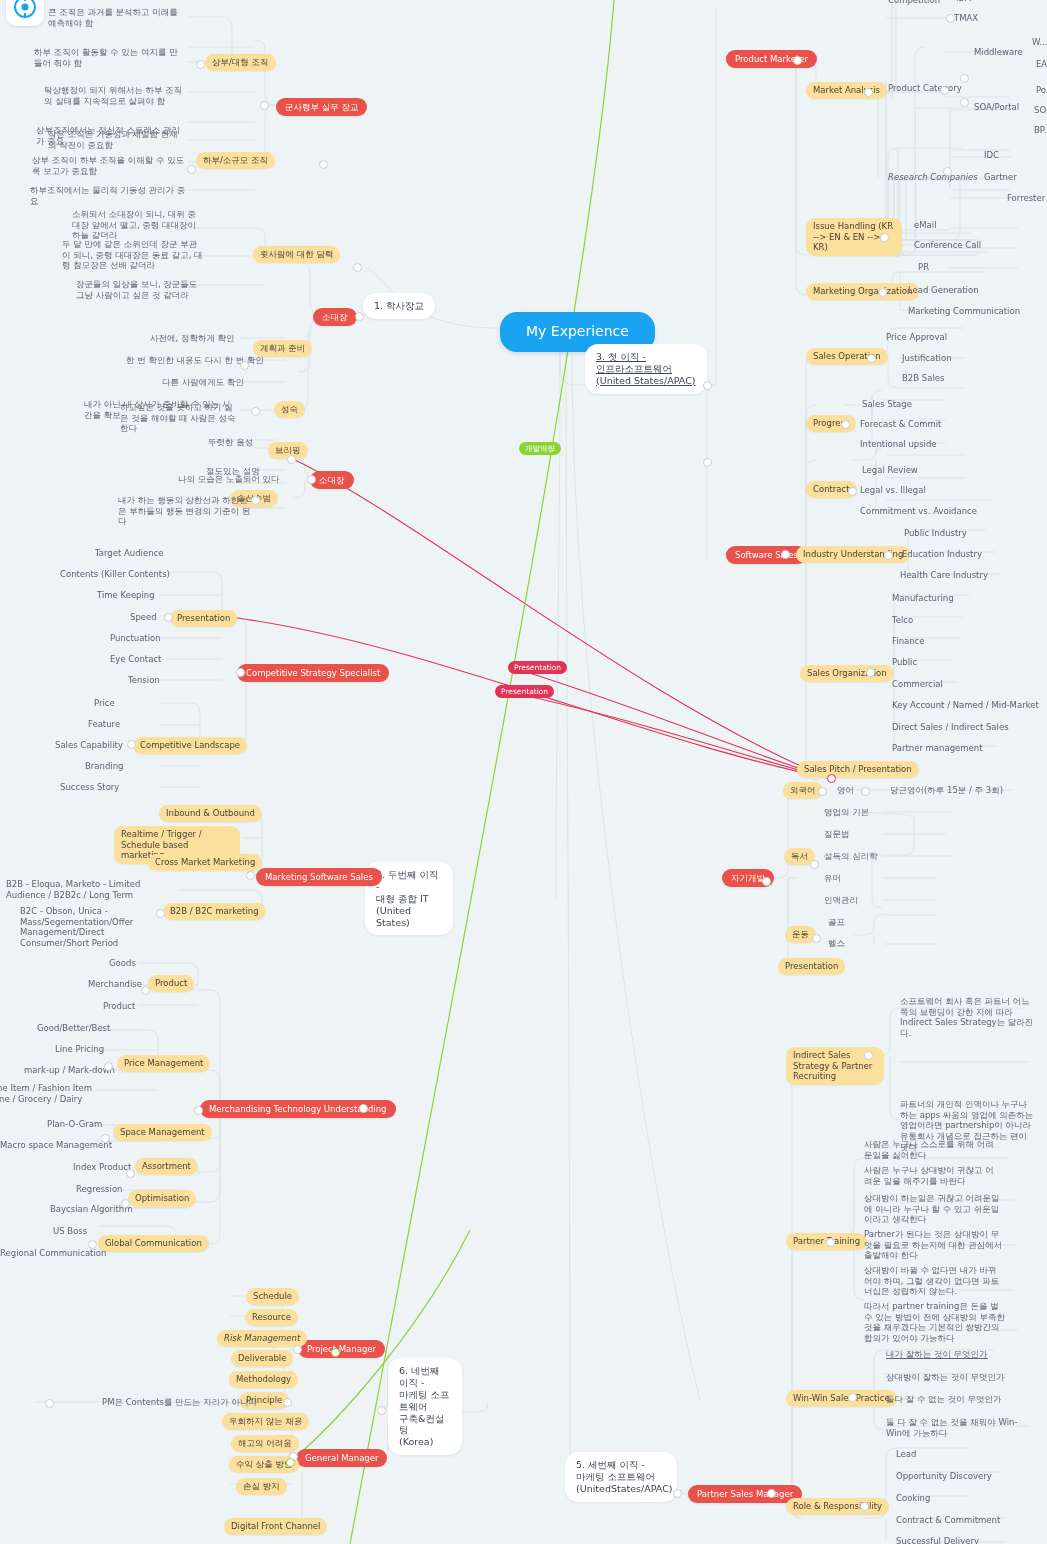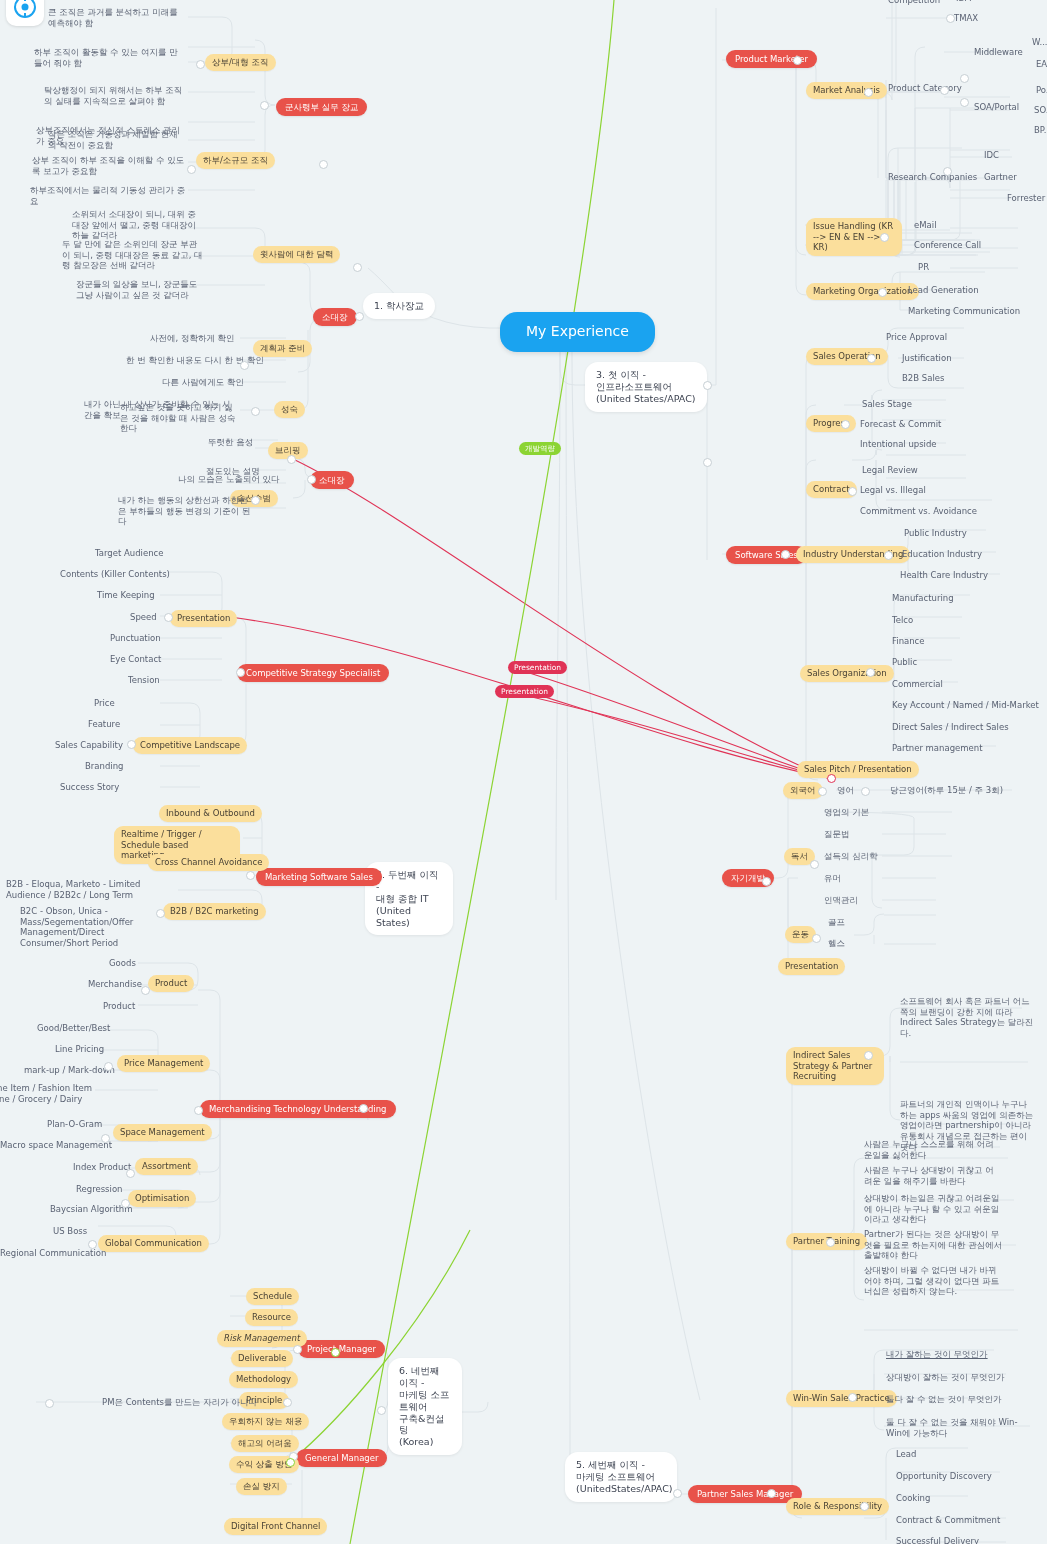--- a/index.html
+++ b/index.html
@@ -280,21 +280,21 @@
       <circle cx="12" cy="12" r="10" fill="none" stroke="#1aa3f0" stroke-width="2"></circle>
       <circle cx="12" cy="12" r="3.5" fill="#1aa3f0"></circle>
       <line x1="12" y1="2" x2="12" y2="6" stroke="#1aa3f0" stroke-width="2"></line>
       <line x1="12" y1="18" x2="12" y2="22" stroke="#1aa3f0" stroke-width="2"></line>
     </svg>
   </div>
 
   <div class="node root" style="left:500px;top:312px;">My Experience</div>
 
   <div class="node white-node" style="left:363px;top:257px;margin-top:36px;">1. 학사장교</div>
-  <div class="node white-node" style="left:585px;top:362px;width:122px;">3. 첫 이직 -
+  <div class="node white-node" style="left:585px;top:344px;width:122px;text-decoration:underline;">3. 첫 이직 -
 인프라소프트웨어
 (United States/APAC)</div>
   <div class="node white-node" style="left:365px;top:862px;width:88px;">4. 두번째 이직 -
 대형 종합 IT
 (United States)</div>
   <div class="node white-node" style="left:565px;top:1452px;width:112px;">5. 세번째 이직 -
 마케팅 소프트웨어
 (UnitedStates/APAC)</div>
   <div class="node white-node" style="left:388px;top:1358px;width:74px;">6. 네번째 이직 -
 마케팅 소프트웨어
@@ -362,21 +362,21 @@
   <div class="node leaf" style="left:954px;top:-8px;">IBM</div>
   <div class="node leaf" style="left:952px;top:12px;">TMAX</div>
   <div class="node leaf" style="left:886px;top:82px;">Product Category</div>
   <div class="node leaf" style="left:972px;top:46px;">Middleware</div>
   <div class="node leaf" style="left:972px;top:101px;">SOA/Portal</div>
   <div class="node leaf" style="left:1030px;top:36px;">W...</div>
   <div class="node leaf" style="left:1034px;top:58px;">EA...</div>
   <div class="node leaf" style="left:1034px;top:84px;">Po...</div>
   <div class="node leaf" style="left:1032px;top:104px;">SO...</div>
   <div class="node leaf" style="left:1032px;top:124px;">BP...</div>
-  <div class="node leaf" style="left:886px;top:171px;">Research Companies</div>
+  <div class="node leaf" style="left:886px;top:171px;font-style:italic;">Research Companies</div>
   <div class="node leaf" style="left:982px;top:149px;">IDC</div>
   <div class="node leaf" style="left:982px;top:171px;">Gartner</div>
   <div class="node leaf" style="left:1005px;top:192px;">Forrester</div>
   <div class="node leaf" style="left:912px;top:219px;">eMail</div>
   <div class="node leaf" style="left:912px;top:239px;">Conference Call</div>
   <div class="node leaf" style="left:916px;top:261px;">PR</div>
   <div class="node leaf" style="left:906px;top:284px;">Lead Generation</div>
   <div class="node leaf" style="left:906px;top:305px;">Marketing Communication</div>
 
   <div class="node red" style="left:726px;top:546px;">Software Sales</div>
@@ -435,21 +435,21 @@
   <div class="node leaf" style="left:92px;top:697px;">Price</div>
   <div class="node leaf" style="left:86px;top:718px;">Feature</div>
   <div class="node leaf" style="left:53px;top:739px;">Sales Capability</div>
   <div class="node leaf" style="left:83px;top:760px;">Branding</div>
   <div class="node leaf" style="left:58px;top:781px;">Success Story</div>
 
   <div class="node red" style="left:256px;top:868px;">Marketing Software Sales</div>
   <div class="node pill" style="left:159px;top:805px;">Inbound &amp; Outbound</div>
   <div class="node pill wrap" style="left:114px;top:826px;width:126px;">Realtime / Trigger / Schedule based
 marketing</div>
-  <div class="node pill" style="left:148px;top:854px;">Cross Channel Avoidance</div>
+  <div class="node pill" style="left:148px;top:854px;">Cross Market Marketing</div>
   <div class="node pill" style="left:163px;top:903px;">B2B / B2C marketing</div>
   <div class="node leaf wrap" style="left:4px;top:878px;width:146px;">B2B - Eloqua, Marketo - Limited Audience
 / B2B2c / Long Term</div>
   <div class="node leaf wrap" style="left:18px;top:905px;width:136px;">B2C - Obson, Unica -
 Mass/Segementation/Offer
 Management/Direct Consumer/Short
 Period</div>
 
   <div class="node red" style="left:200px;top:1100px;">Merchandising Technology Understanding</div>
   <div class="node pill" style="left:148px;top:975px;">Product</div>
@@ -511,20 +511,24 @@
 일을 해주기를 바란다</div>
   <div class="node leaf wrap" style="left:862px;top:1192px;width:144px;">상대방이 하는일은 귀찮고 어려운일에
 아니라 누구나 할 수 있고 쉬운일이라고
 생각한다</div>
   <div class="node leaf wrap" style="left:862px;top:1228px;width:144px;">Partner가 된다는 것은 상대방이 무엇을
 필요로 하는지에 대한 관심에서 출발해야
 한다</div>
   <div class="node leaf wrap" style="left:862px;top:1264px;width:142px;">상대방이 바뀔 수 없다면 내가 바뀌어야
 하며, 그럴 생각이 없다면 파트너십은
 성립하지 않는다.</div>
+  <div class="node leaf wrap" style="left:862px;top:1300px;width:146px;">따라서 partner training은 돈을 벌 수 있는
+방법이 전에 상대방의 부족한 것을
+채우겠다는 기본적인 쌍방간의 합의가
+있어야 가능하다</div>
 
   <div class="node leaf" style="left:884px;top:1348px;text-decoration:underline;">내가 잘하는 것이 무엇인가</div>
   <div class="node leaf" style="left:884px;top:1371px;">상대방이 잘하는 것이 무엇인가</div>
   <div class="node leaf" style="left:884px;top:1393px;">둘다 잘 수 없는 것이 무엇인가</div>
   <div class="node leaf wrap" style="left:884px;top:1416px;width:148px;">둘 다 잘 수 없는 것을 채워야 Win-Win에
 가능하다</div>
 
   <div class="node leaf" style="left:894px;top:1448px;">Lead</div>
   <div class="node leaf" style="left:894px;top:1470px;">Opportunity Discovery</div>
   <div class="node leaf" style="left:894px;top:1492px;">Cooking</div>

